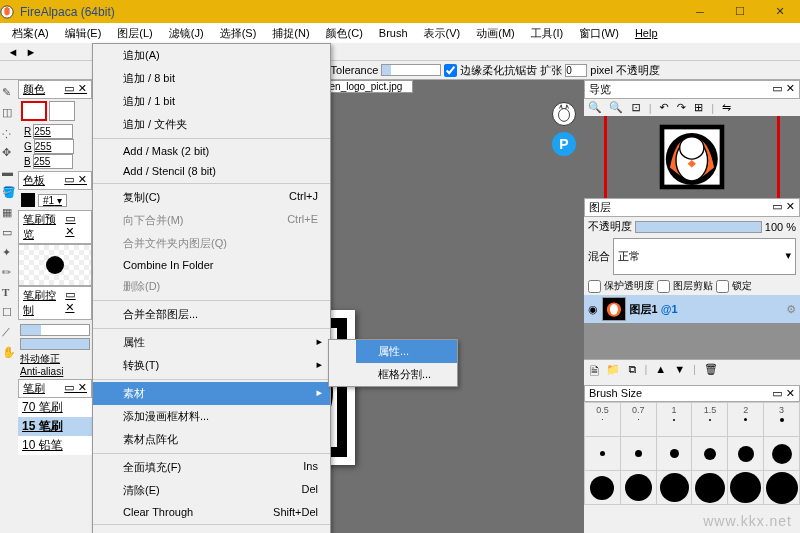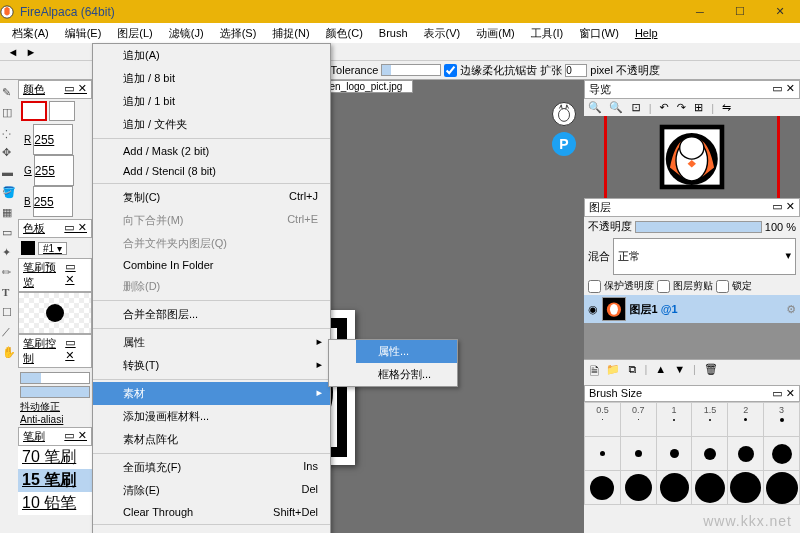--- a/index.html
+++ b/index.html
@@ -35,21 +35,21 @@
 .right-col { width: 216px; background: #f0f0f0; display: flex; flex-direction: column; }
 .nav-tools { display: flex; gap: 8px; padding: 2px 4px; align-items: center; }
 .nav-preview { height: 82px; background: #707070; display: flex; align-items: center; justify-content: center; position: relative; }
 .nav-preview .redbar { position: absolute; top: 0; bottom: 0; width: 3px; background: #d00; }
 .brush-grid { display: grid; grid-template-columns: repeat(6, 1fr); border-left: 1px solid #ccc; border-top: 1px solid #ccc; }
 .brush-cell { border-right: 1px solid #ccc; border-bottom: 1px solid #ccc; height: 34px; display: flex; flex-direction: column; align-items: center; justify-content: center; position: relative; }
 .brush-cell .dot { background: #000; border-radius: 50%; }
 .brush-cell .lbl { font-size: 9px; color: #555; position: absolute; top: 2px; }
 .watermark { position: absolute; bottom: 4px; right: 8px; color: #bbb; font-size: 14px; font-family: Arial; letter-spacing: 1px; z-index: 5; }
 .rgb-row { display: flex; align-items: center; gap: 2px; font-size: 10px; padding: 0 3px; }
-.rgb-row input { width: 40px; height: 31px; font-size: 12px; border: 1px solid #999; }
+.rgb-row input { width: 40px; height: 15px; font-size: 10px; border: 1px solid #999; }
 .opt-row { display: flex; align-items: center; gap: 3px; padding: 2px 4px; font-size: 11px; }
 .slider-bar { height: 12px; border: 1px solid #999; background: linear-gradient(to right, #b8d4f0 0%, #b8d4f0 100%); }
 .layer-item { display: flex; align-items: center; background: #b8d4f0; padding: 2px 4px; gap: 4px; }
 .color-sw { width: 26px; height: 20px; }
 </style>
 </head>
 <body>
 
 <div class="titlebar">
   <svg class="icon" viewBox="0 0 16 16">
@@ -161,21 +161,21 @@
     <div style="padding:2px;font-size:10px">
       <div style="height:12px;border:1px solid #999;background:linear-gradient(to right,#b8d4f0 30%,#fff 30%);margin:2px 0"></div>
       <div style="height:12px;border:1px solid #999;background:#b8d4f0;margin:2px 0"></div>
       <div>抖动修正</div>
       <div>Anti-aliasi</div>
     </div>
     <div class="panel-h">
         <span>笔刷</span>
         <span>▭ ✕</span>
       </div>
-    <div style="font-size:16px">
+    <div style="font-size:12px">
       <div style="background:#fff;padding:1px 4px">70  笔刷</div>
       <div style="background:#b8d4f0;padding:1px 4px;font-weight:bold">15  笔刷</div>
       <div style="background:#fff;padding:1px 4px">10  铅笔</div>
     </div>
   </div>
 
   <div class="canvas-area">
     <div class="tabs" style="justify-content:center">
       <div class="tab">Untitled</div>
       <div class="tab" style="background:#fff">en_logo_pict.jpg</div>

